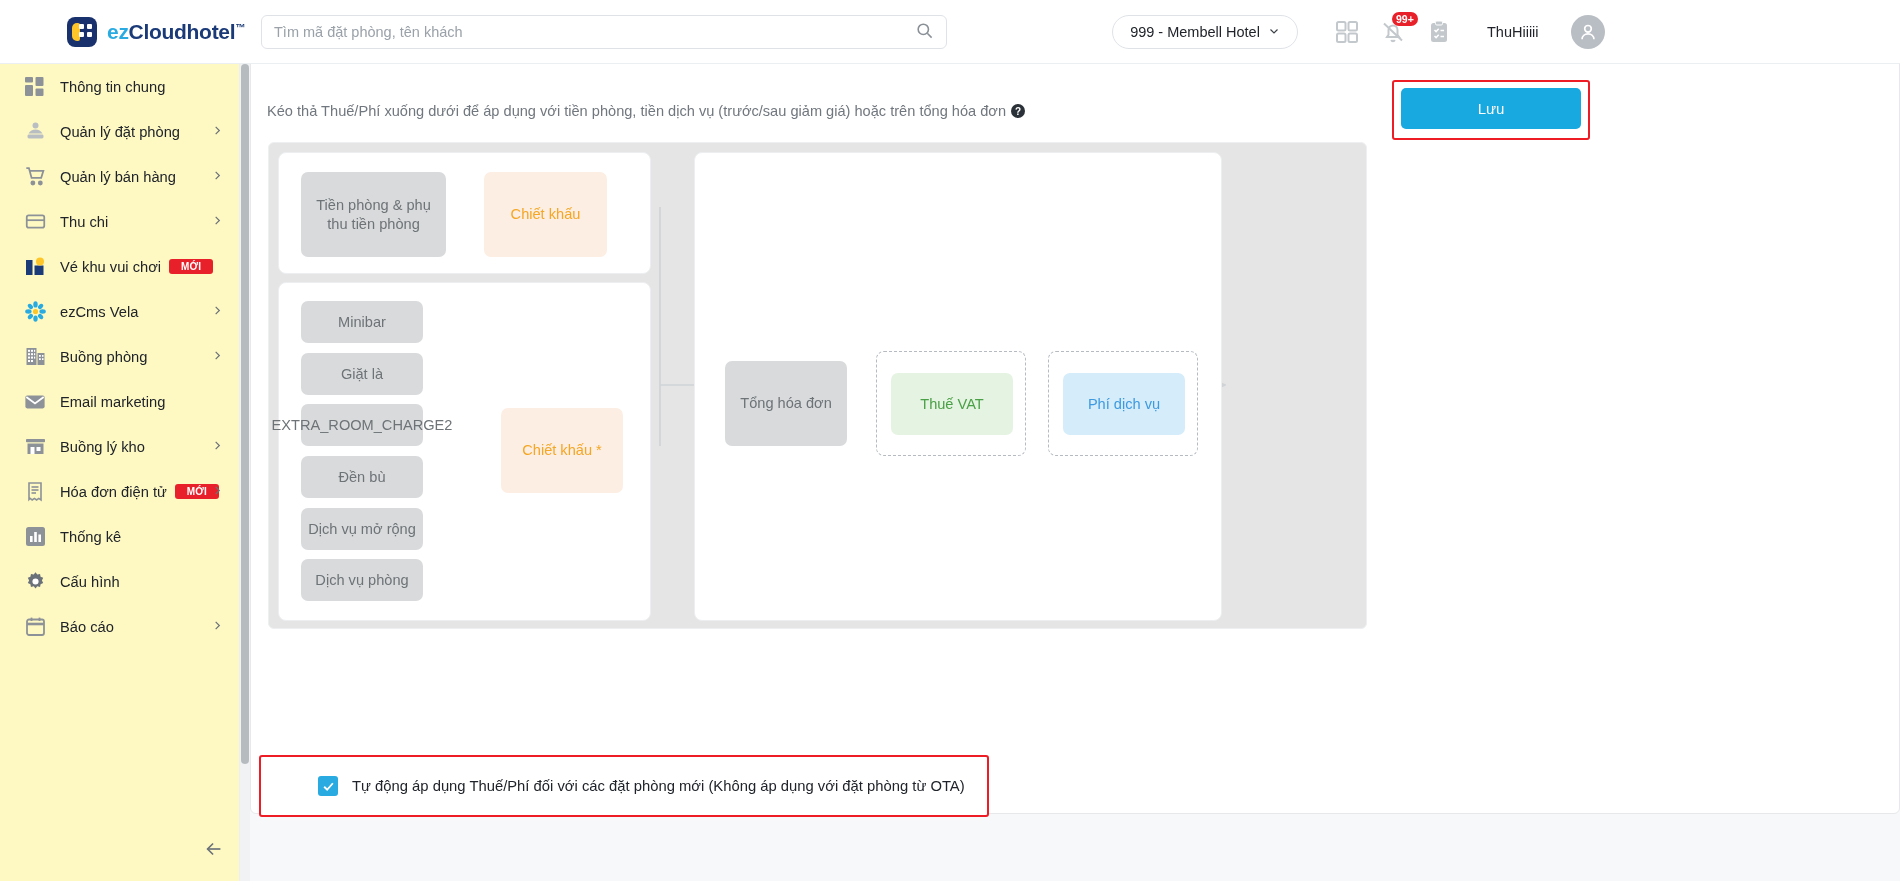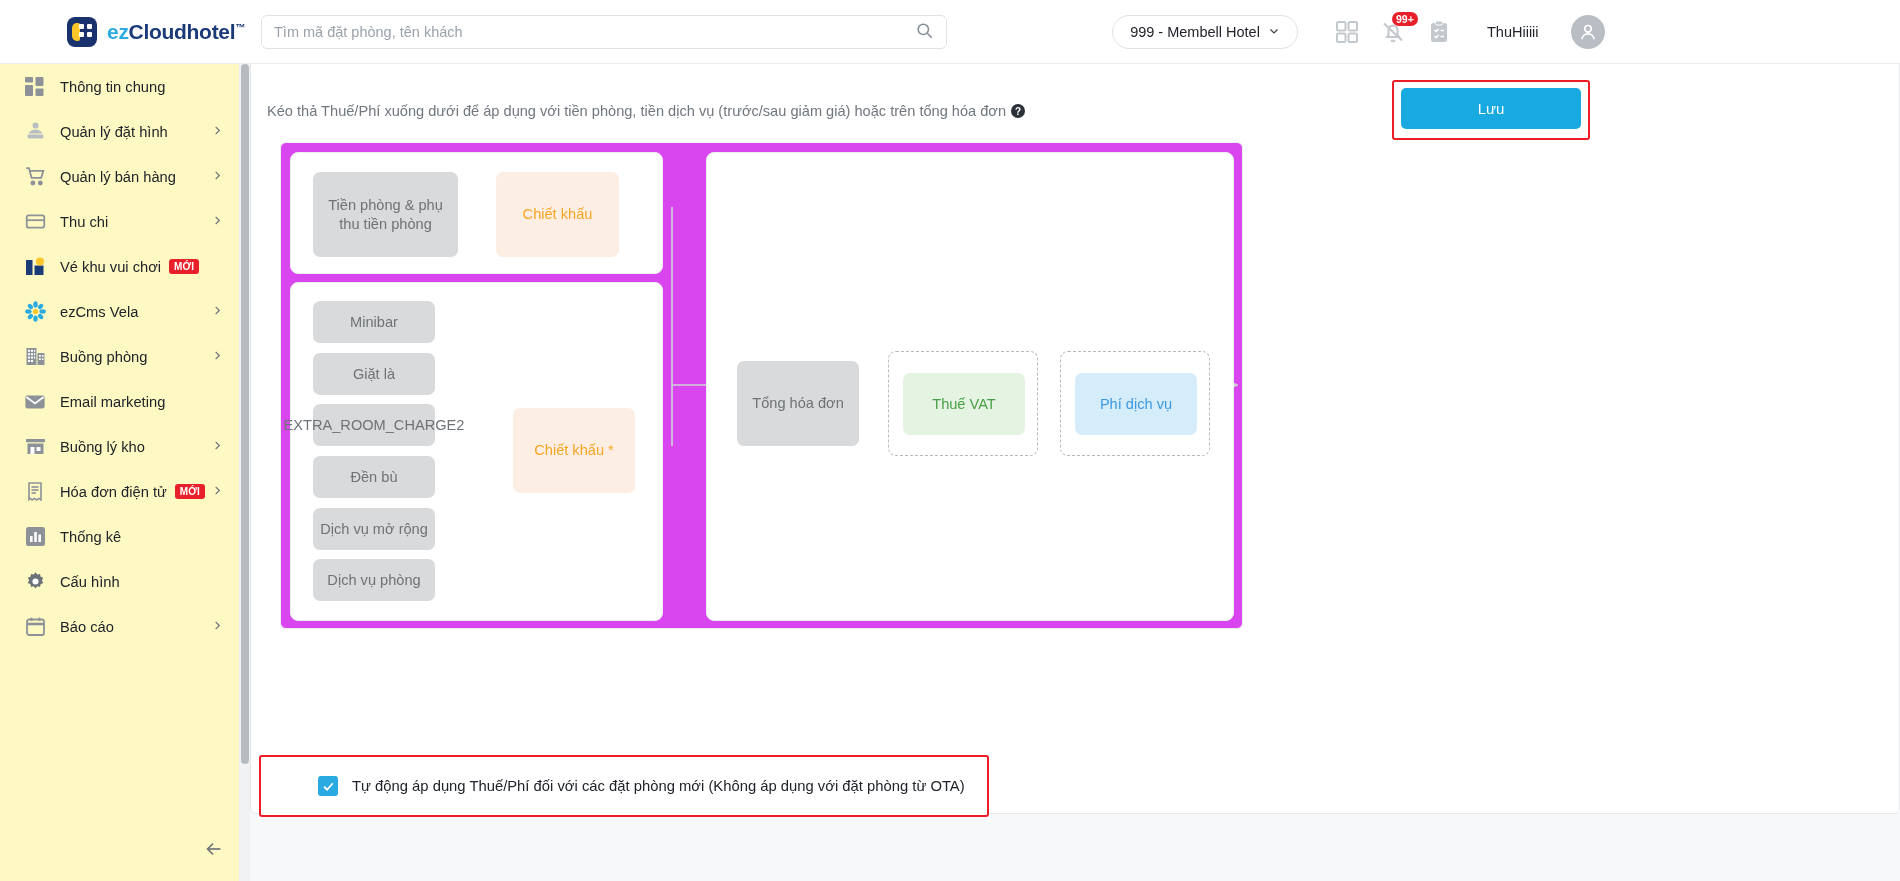--- a/index.html
+++ b/index.html
@@ -77,21 +77,21 @@
     background: #fef9c3; border-right: 1px solid #eceff1; z-index: 20;
   }
   .nav-item {
     height: 45px; display: flex; align-items: center; padding: 0 14px 0 22px;
     cursor: pointer; position: relative;
   }
   .nav-ic { width: 26px; flex: 0 0 26px; display: flex; align-items: center; justify-content: center; }
   .nav-label { font-size: 14.7px; color: #20242a; margin-left: 12px; white-space: nowrap; }
   .nav-badge {
     background: #e8202a; color: #fff; font-size: 10px; font-weight: bold;
-    border-radius: 3px; padding: 2px 5px; margin-left: 8px; letter-spacing: .2px;
+    border-radius: 3px; padding: 2px 12px; margin-left: 8px; letter-spacing: .2px;
   }
   .nav-chev { position: absolute; right: 16px; color: #6b7178; font-size: 13px; }
   .collapse-btn {
     position: absolute; left: 200px; bottom: 18px; width: 28px; height: 28px;
     display: flex; align-items: center; justify-content: center; color: #6b7178; cursor: pointer;
   }
 
   
   .main {
     position: absolute; left: 240px; top: 64px; width: 1660px; height: 817px;
@@ -125,22 +125,22 @@
     border: 2px solid #ee1c25; border-radius: 3px;
   }
   .save-btn {
     position: absolute; left: 1150px; top: 33px; width: 180px; height: 41px;
     background: #18a9e0; color: #fff; border: none; border-radius: 5px;
     font-size: 15px; font-family: "Liberation Sans", sans-serif; cursor: pointer;
   }
 
   
   .flow-area {
-    position: absolute; left: 17px; top: 87px; width: 963px; height: 487px;
-    background: #d946ef; border: 1px solid #edeff1; border-radius: 6px; margin-left: 12px;
+    position: absolute; left: 17px; top: 87px; width: 1099px; height: 487px;
+    background: #e5e5e5; border: 1px solid #edeff1; border-radius: 6px;
   }
   .flow-group {
     position: absolute; background: #fff; border: 1px solid #eceef0; border-radius: 8px;
   }
   .g-room  { left: 9px;  top: 9px;   width: 373px; height: 122px; }
   .g-svc   { left: 9px;  top: 139px; width: 373px; height: 339px; }
   .g-total { left: 425px; top: 9px;  width: 528px; height: 469px; }
 
   .node {
     position: absolute; border-radius: 7px; display: flex;
@@ -265,21 +265,21 @@
   </div>
 
   <div class="nav-item">
     <span class="nav-ic">
       <svg width="21" height="21" viewBox="0 0 21 21" fill="#b9bec3">
         <circle cx="10.5" cy="4.5" r="3"></circle>
         <path d="M3.5 12.5c1.5-2.7 4-4 7-4s5.5 1.3 7 4z"></path>
         <rect x="2.5" y="13.5" width="16" height="4" rx="1.4"></rect>
       </svg>
     </span>
-    <span class="nav-label">Quản lý đặt hình</span>
+    <span class="nav-label">Quản lý đặt phòng</span>
     <span class="nav-chev">
       <svg width="11" height="11" viewBox="0 0 24 24" fill="none" stroke="#6b7178" stroke-width="2.6">
           <polyline points="8,4 16,12 8,20"></polyline>
         </svg>
     </span>
   </div>
 
   <div class="nav-item">
     <span class="nav-ic">
       <svg width="21" height="21" viewBox="0 0 24 24" fill="none" stroke="#8d9298" stroke-width="2">

